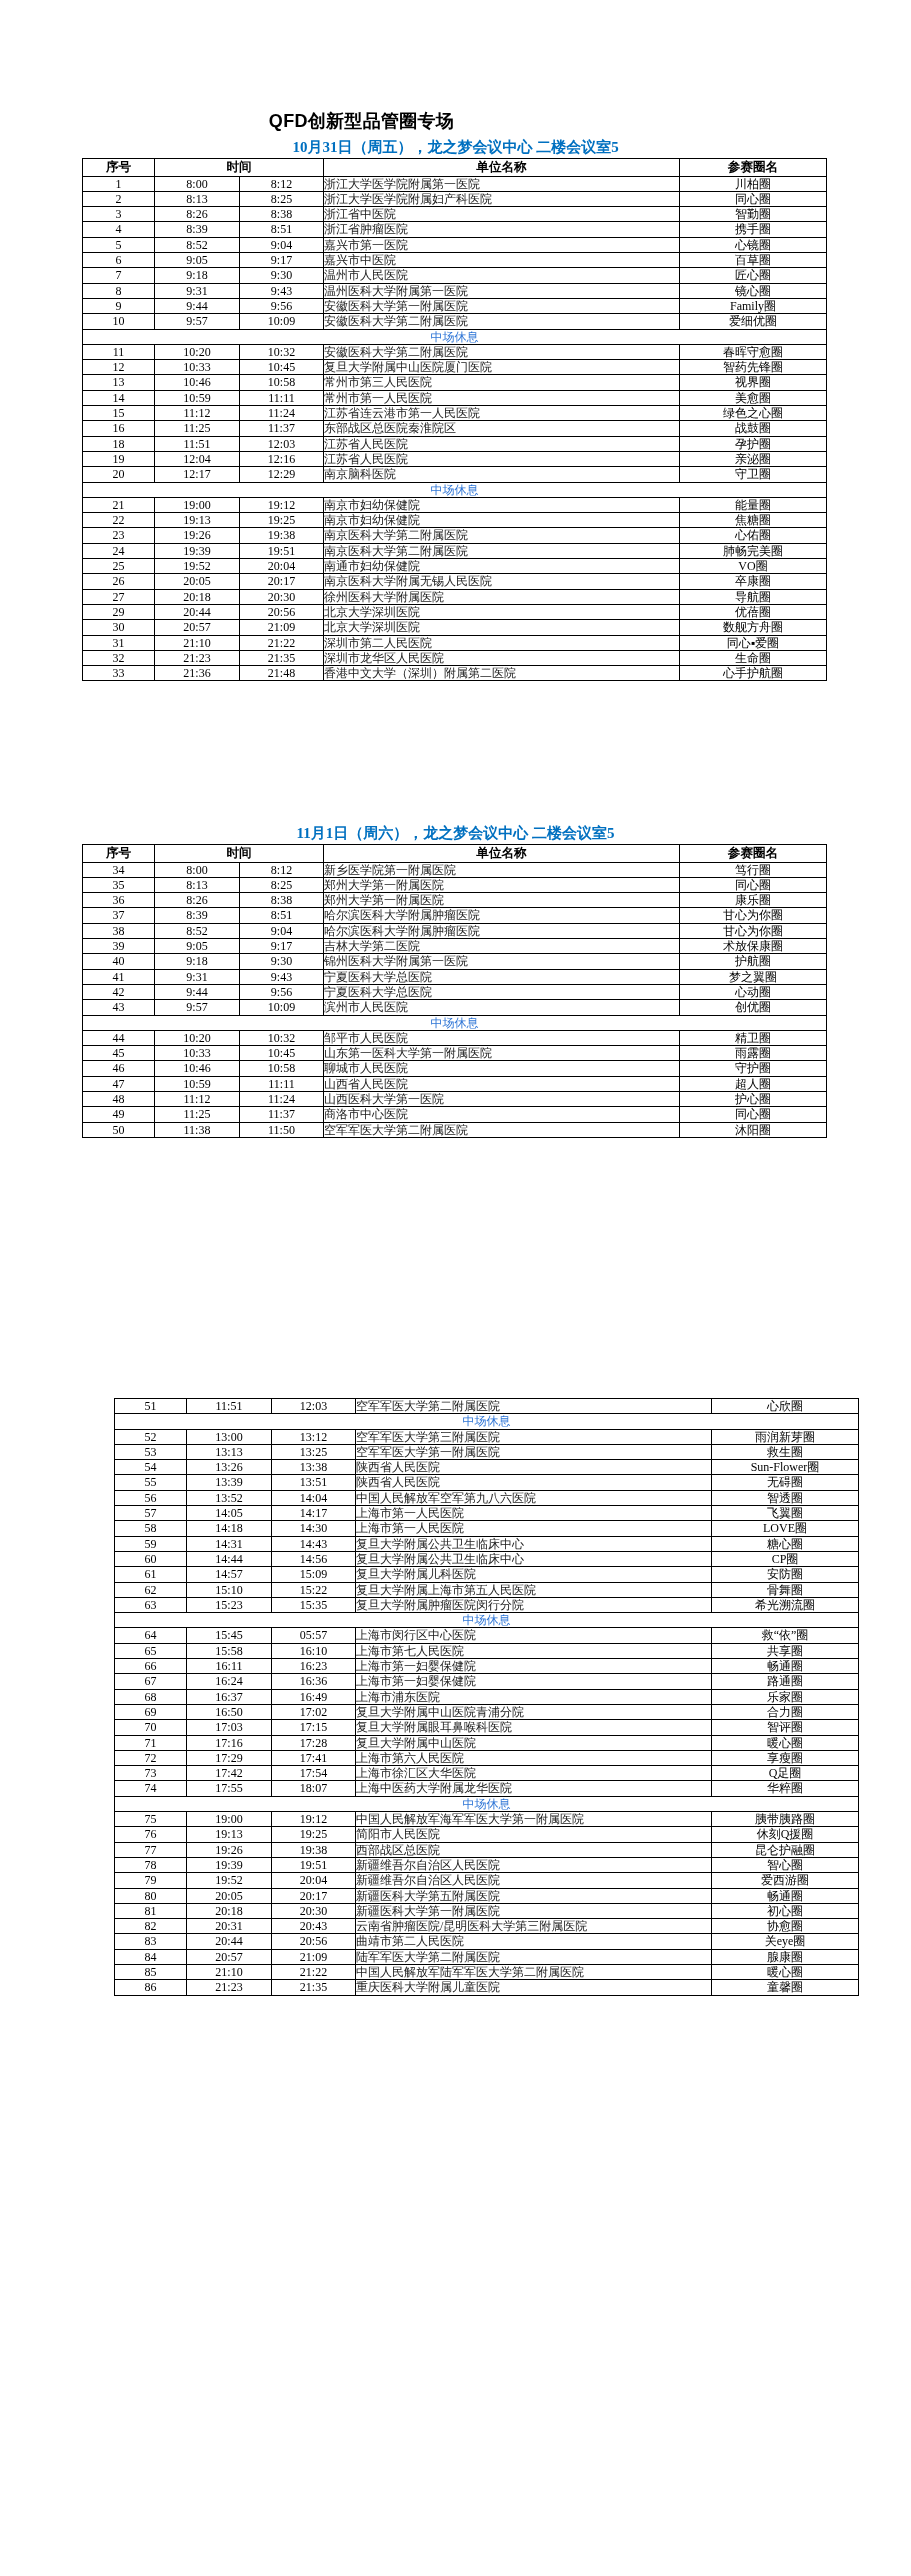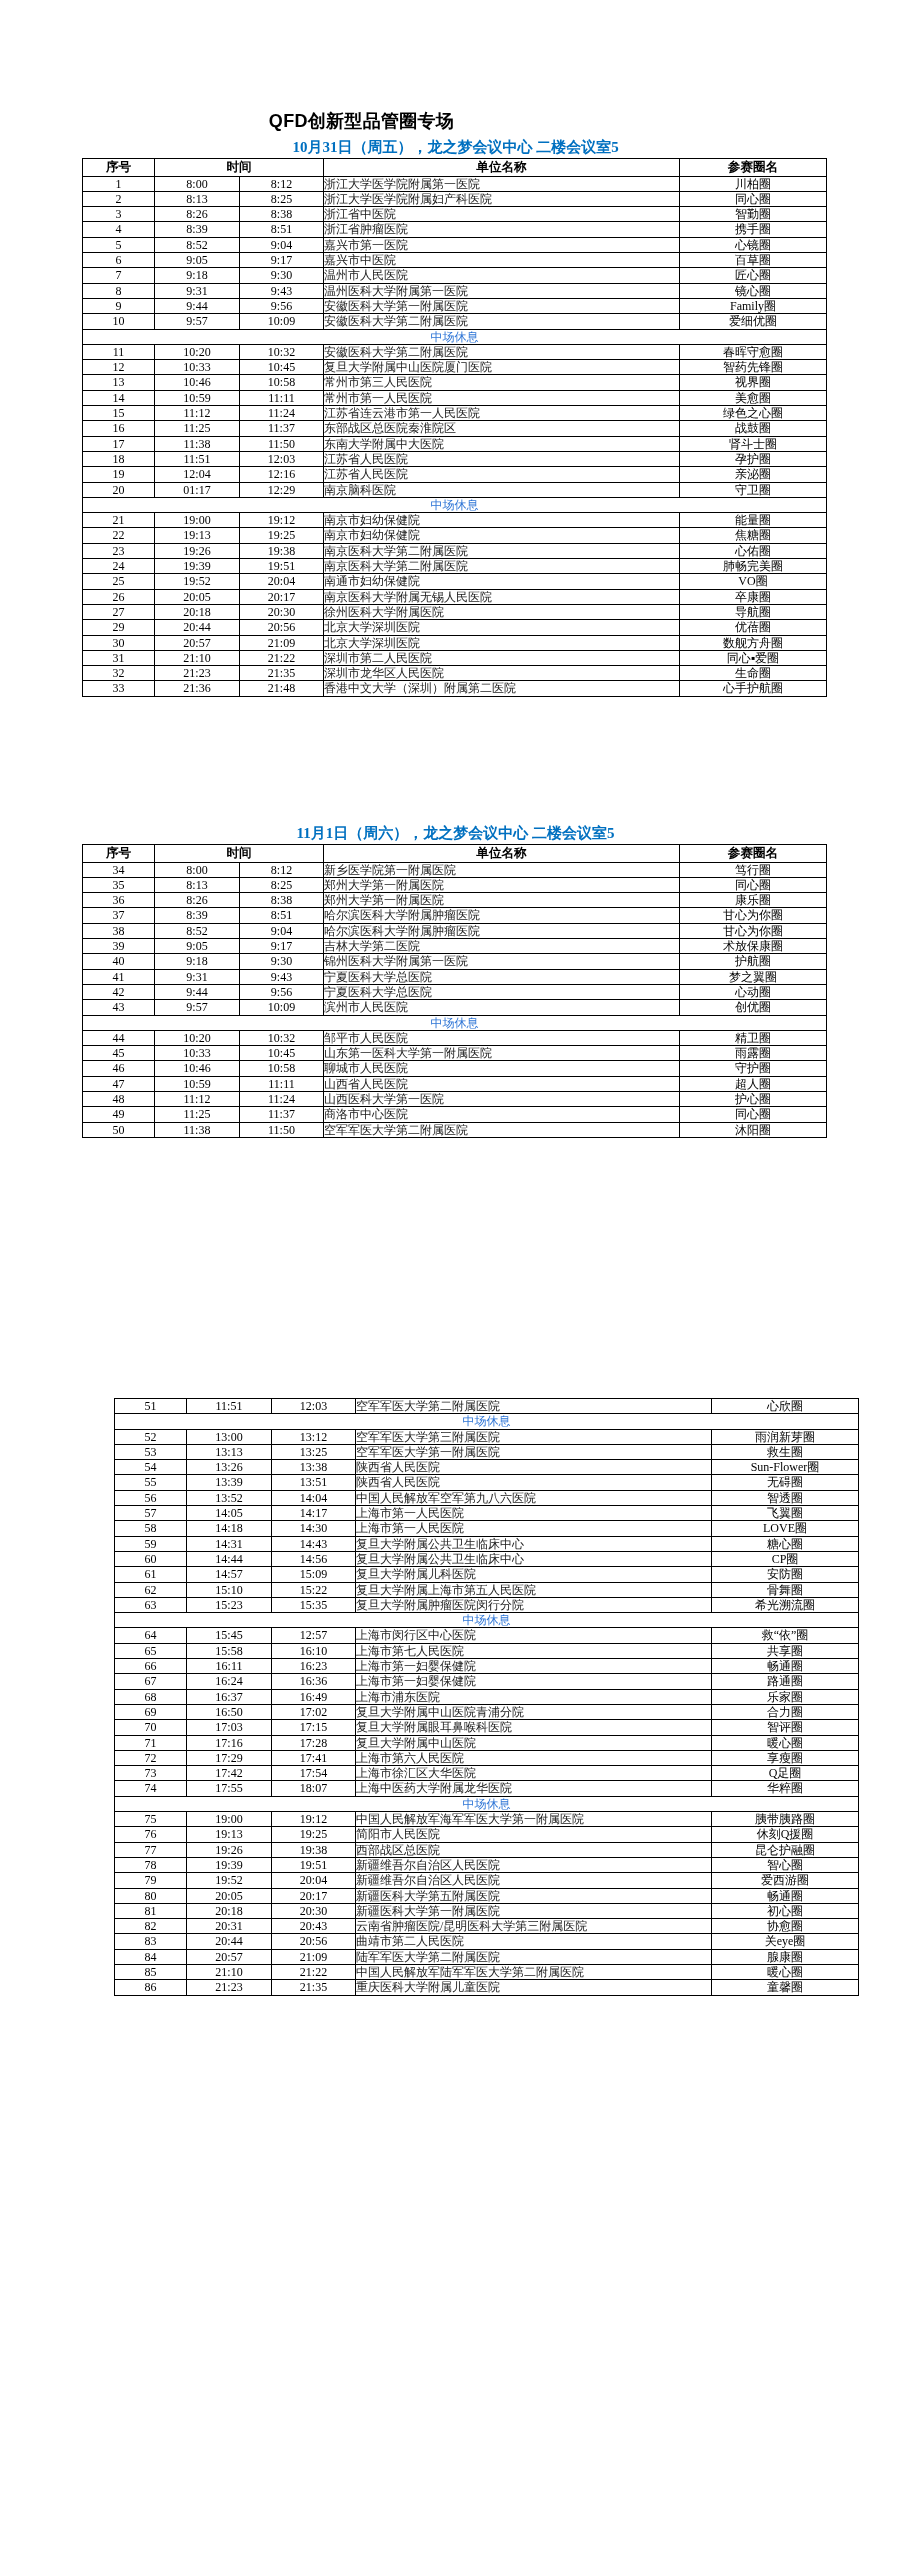--- a/index.html
+++ b/index.html
@@ -155,43 +155,36 @@
         <td class="c">绿色之心圈</td>
       </tr>
       <tr>
         <td class="c">16</td>
         <td class="c">11:25</td>
         <td class="c">11:37</td>
         <td class="l">东部战区总医院秦淮院区</td>
         <td class="c">战鼓圈</td>
       </tr>
       <tr>
-        <td class="c">17</td>
-        <td class="c">11:38</td>
-        <td class="c">11:50</td>
-        <td class="l">东南大学附属中大医院</td>
-        <td class="c">肾斗士圈</td>
-      </tr>
-      <tr>
         <td class="c">18</td>
         <td class="c">11:51</td>
         <td class="c">12:03</td>
         <td class="l">江苏省人民医院</td>
         <td class="c">孕护圈</td>
       </tr>
       <tr>
         <td class="c">19</td>
         <td class="c">12:04</td>
         <td class="c">12:16</td>
         <td class="l">江苏省人民医院</td>
         <td class="c">亲泌圈</td>
       </tr>
       <tr>
         <td class="c">20</td>
-        <td class="c">01:17</td>
+        <td class="c">12:17</td>
         <td class="c">12:29</td>
         <td class="l">南京脑科医院</td>
         <td class="c">守卫圈</td>
       </tr>
       <tr>
         <td colspan="5" class="brk">中场休息</td>
       </tr>
       <tr>
         <td class="c">21</td>
         <td class="c">19:00</td>
@@ -522,21 +515,21 @@
         <td class="c">15:35</td>
         <td class="l">复旦大学附属肿瘤医院闵行分院</td>
         <td class="c">希光溯流圈</td>
       </tr>
       <tr>
         <td colspan="5" class="brk">中场休息</td>
       </tr>
       <tr>
         <td class="c">64</td>
         <td class="c">15:45</td>
-        <td class="c">12:57</td>
+        <td class="c">05:57</td>
         <td class="l">上海市闵行区中心医院</td>
         <td class="c">救“依”圈</td>
       </tr>
       <tr>
         <td class="c">65</td>
         <td class="c">15:58</td>
         <td class="c">16:10</td>
         <td class="l">上海市第七人民医院</td>
         <td class="c">共享圈</td>
       </tr>

